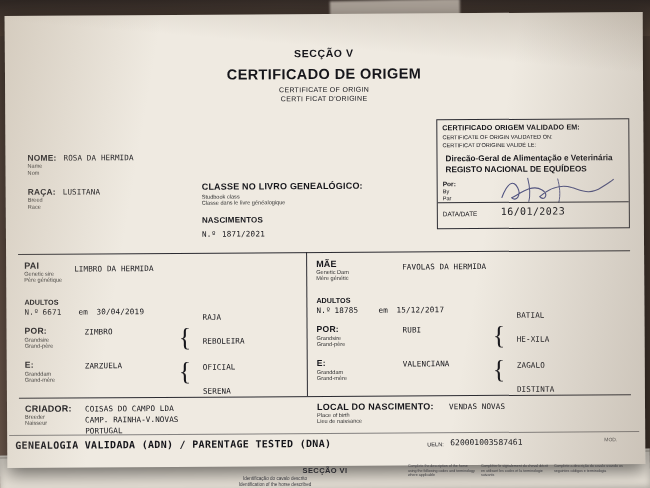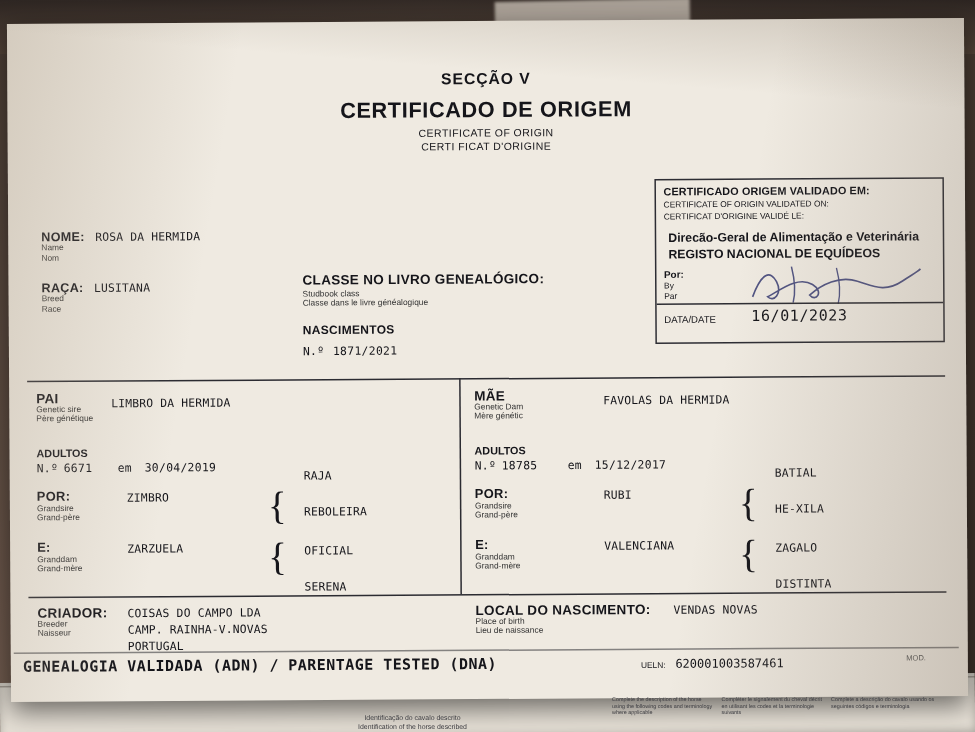--- a/index.html
+++ b/index.html
@@ -276,20 +276,21 @@
       <div class="genealogia">GENEALOGIA VALIDADA (ADN) / PARENTAGE TESTED (DNA)</div>
       <div class="uelm">UELN:</div>
       <div class="uelmnum">620001003587461</div>
       <div class="necc">MOD.</div>
 
       <div class="sheet-shade"></div>
       <div class="sheet-shade2"></div>
     </div>
   </div>
 
+  <div class="bp-title">SECÇÃO VI</div>
   <div class="bp-sub">
     <span>Identificação do cavalo descrito</span><br>
     <span>Identification of the horse described</span>
   </div>
   <div class="bp-right">
     <div>Complete the description of the horse using the following codes and terminology where applicable</div>
     <div>Compléter le signalement du cheval décrit en utilisant les codes et la terminologie suivants</div>
     <div>Complete a descrição do cavalo usando os seguintes códigos e terminologia</div>
   </div>
 </div>

